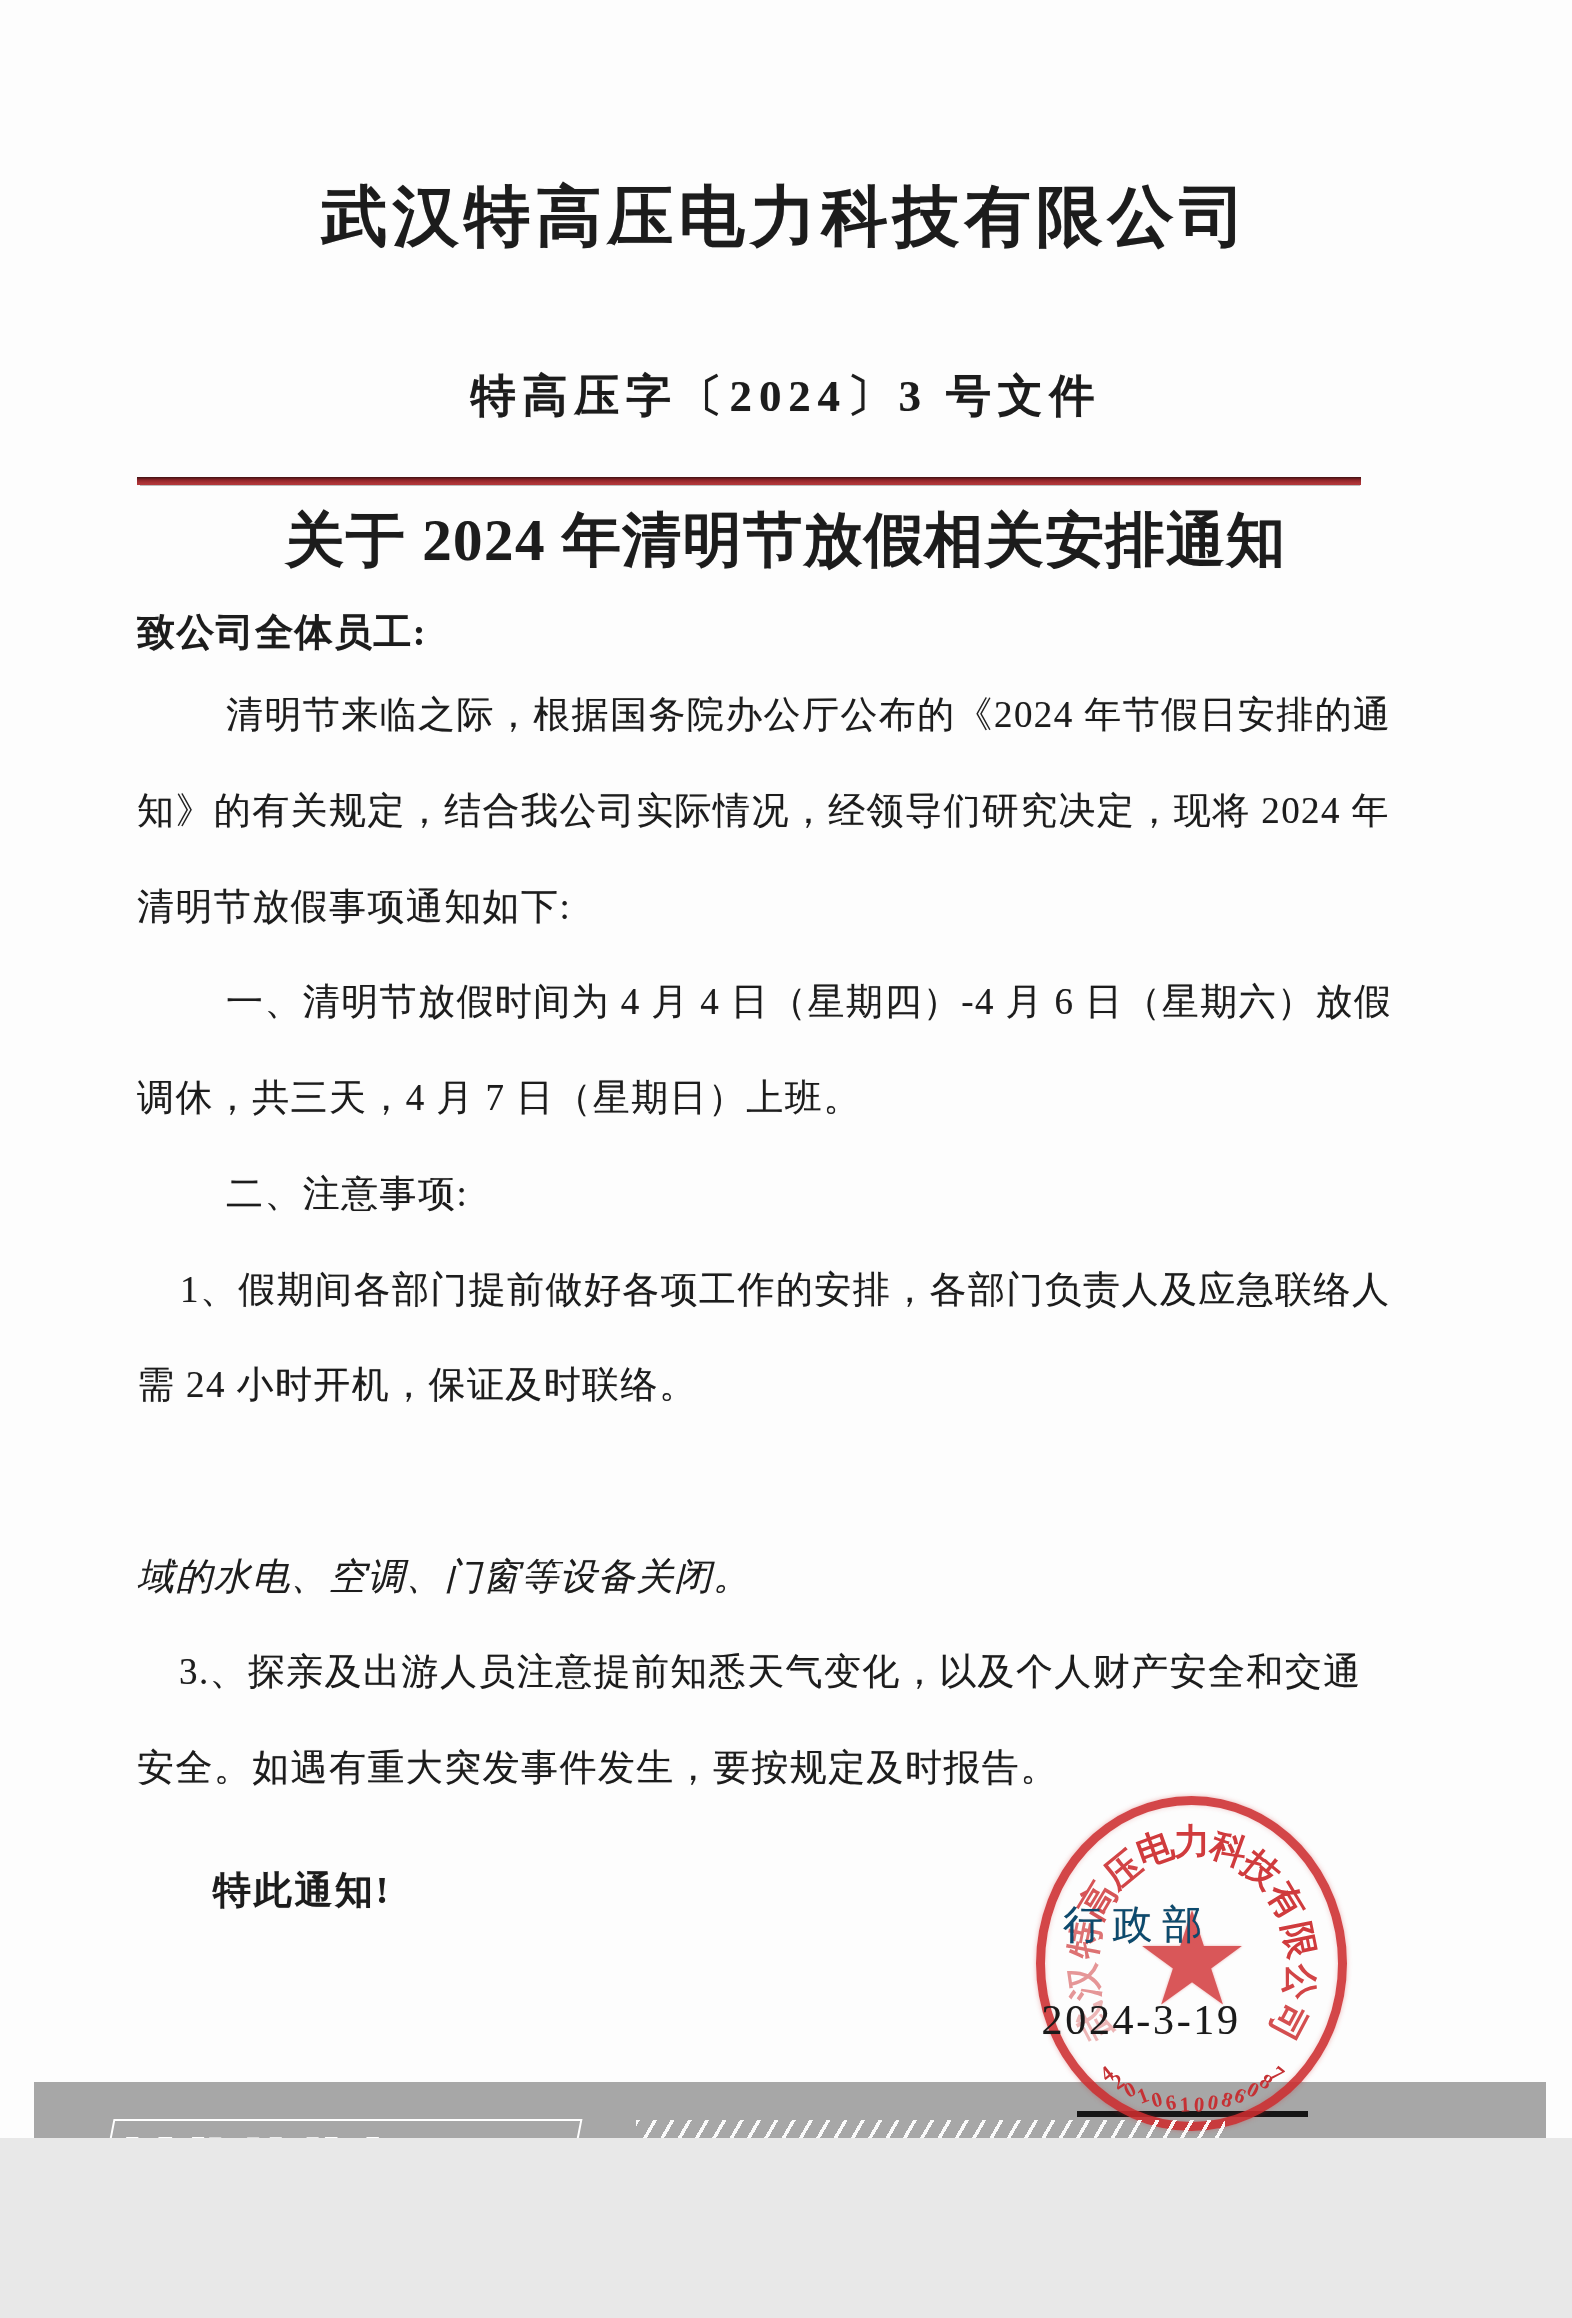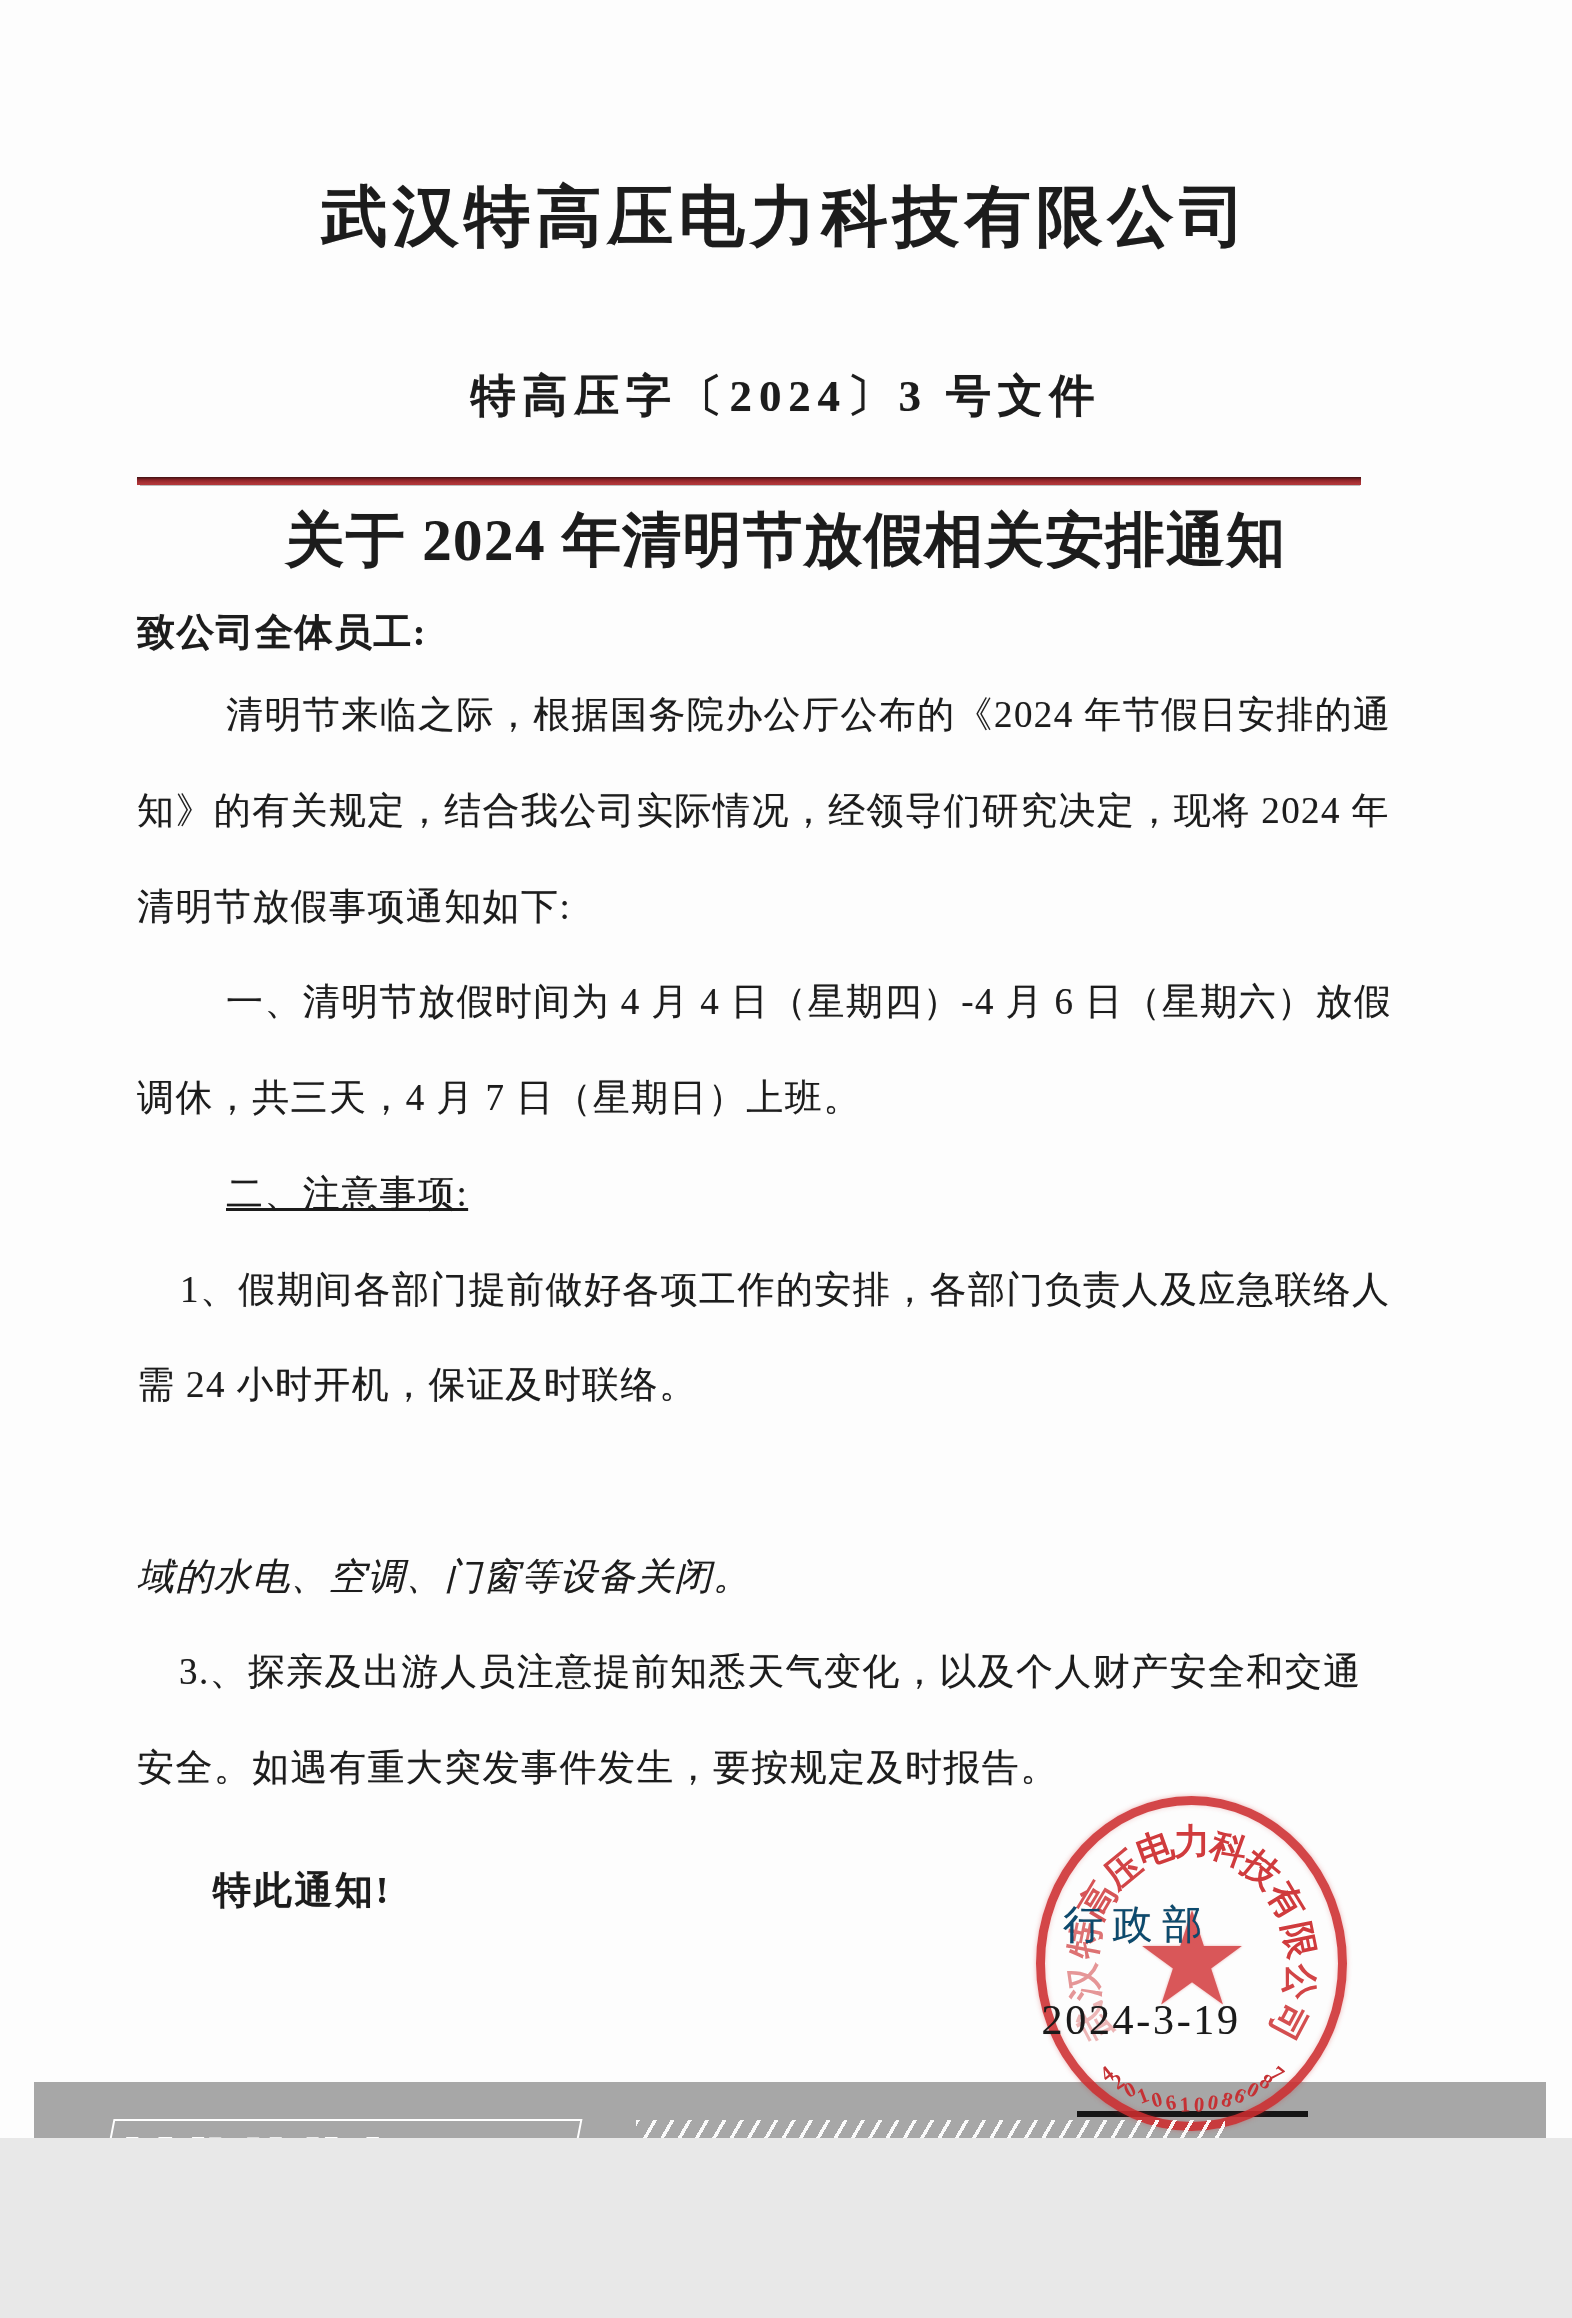--- a/index.html
+++ b/index.html
@@ -95,21 +95,21 @@
 
   <div class="txt center doc-heading">关于 2024 年清明节放假相关安排通知</div>
 
   <div class="txt salutation">致公司全体员工:</div>
 
   <div class="txt bline" style="left:226px;top:690px;">清明节来临之际，根据国务院办公厅公布的《2024 年节假日安排的通</div>
   <div class="txt bline" style="left:137px;top:786px;">知》的有关规定，结合我公司实际情况，经领导们研究决定，现将 2024 年</div>
   <div class="txt bline" style="left:137px;top:882px;">清明节放假事项通知如下:</div>
   <div class="txt bline" style="left:226px;top:977px;">一、清明节放假时间为 4 月 4 日（星期四）-4 月 6 日（星期六）放假</div>
   <div class="txt bline" style="left:137px;top:1073px;">调休，共三天，4 月 7 日（星期日）上班。</div>
-  <div class="txt bline" style="left:226px;top:1169px;text-decoration:underline;">二、注意事项:</div>
+  <div class="txt bline" style="left:226px;top:1169px;">二、注意事项:</div>
   <div class="txt bline" style="left:180px;top:1265px;">1、假期间各部门提前做好各项工作的安排，各部门负责人及应急联络人</div>
   <div class="txt bline" style="left:137px;top:1360px;">需 24 小时开机，保证及时联络。</div>
   <div class="txt bline" style="left:137px;top:1552px;font-style:italic;">域的水电、空调、门窗等设备关闭。</div>
   <div class="txt bline" style="left:179px;top:1647px;">3.、探亲及出游人员注意提前知悉天气变化，以及个人财产安全和交通</div>
   <div class="txt bline" style="left:137px;top:1743px;">安全。如遇有重大突发事件发生，要按规定及时报告。</div>
 
   <div class="txt closing">特此通知!</div>
 
   <div class="footer-band"></div>
   <div class="sig-line"></div>

